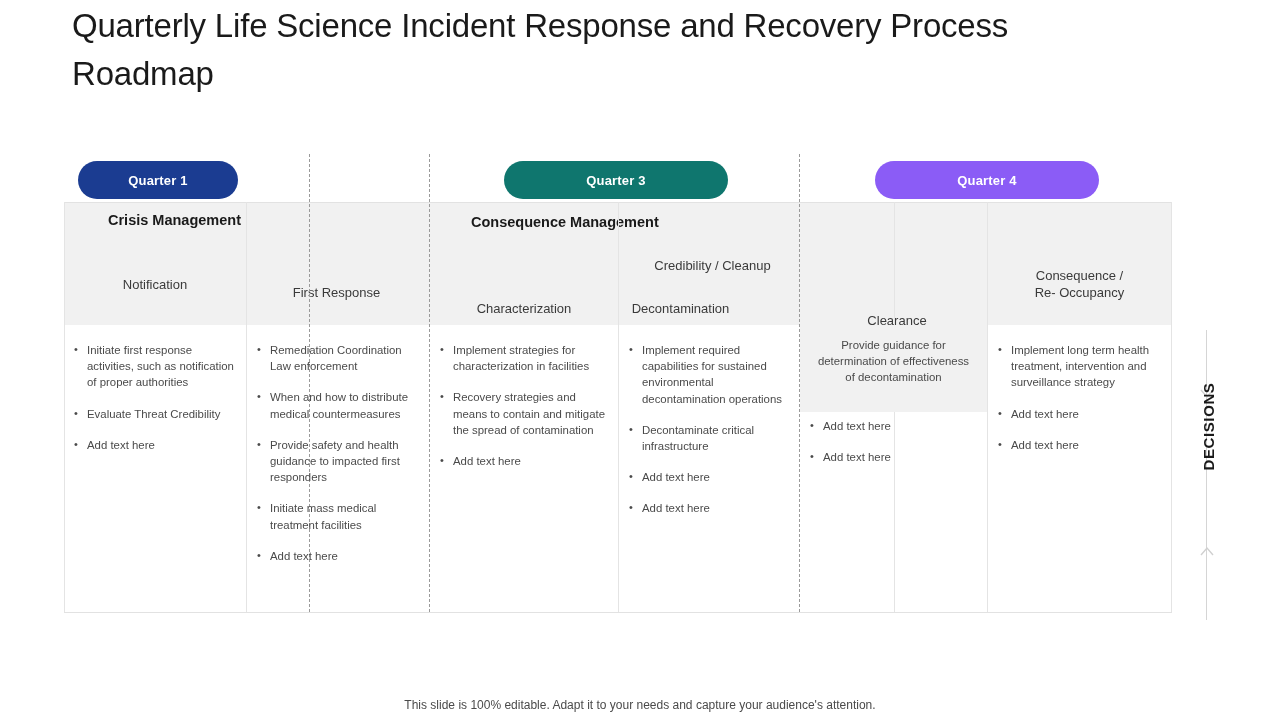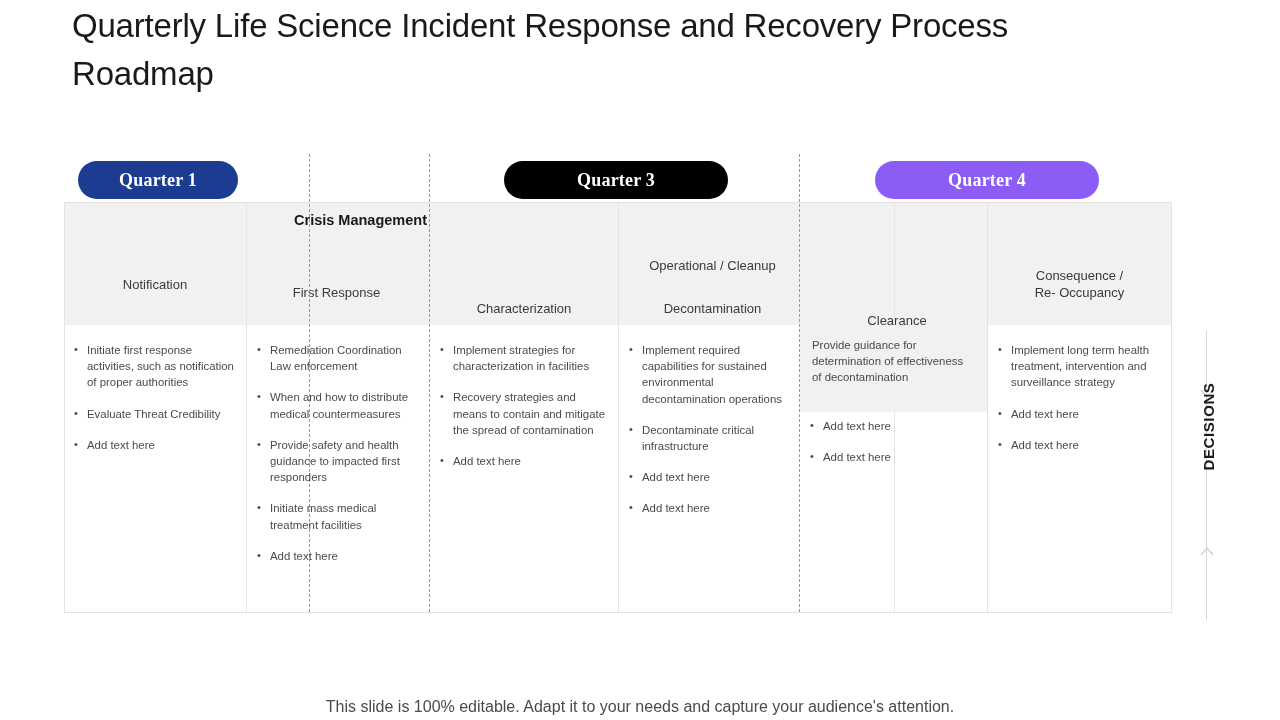--- a/index.html
+++ b/index.html
@@ -36,27 +36,26 @@
     top: 161px;
     width: 1108px;
     height: 40px;
   }
   .pill {
     position: absolute;
     top: 0;
     height: 38px;
     border-radius: 19px;
     color: #ffffff;
-    font-size: 18px;
+    font-size: 13px;
     font-weight: bold;
     display: flex;
     align-items: center;
     justify-content: center;
     letter-spacing: 0.2px;
-    font-family: Liberation Serif, serif;
   }
 
   
   .board {
     position: absolute;
     left: 64px;
     top: 202px;
     width: 1108px;
     height: 410px;
   }
@@ -78,22 +77,23 @@
     background: #ffffff;
     border-bottom: 1px solid #e2e2e2;
   }
 
   
   .group-title {
     position: absolute;
     font-size: 14.5px;
     font-weight: bold;
     color: #1a1a1a;
-    text-align: right;
+    text-align: left;
     white-space: nowrap;
+    padding-left: 44px;
   }
 
   
   .phase-label {
     position: absolute;
     font-size: 13px;
     color: #3a3a3a;
     text-align: center;
     line-height: 1.3;
   }
@@ -143,20 +143,21 @@
     color: #4a4a4a;
   }
   .bullet .txt {
     flex: 1 1 auto;
   }
   .plain-block {
     font-size: 11.4px;
     line-height: 1.42;
     color: #4a4a4a;
     margin-bottom: 15px;
+    text-align: center;
   }
   
   .callout {
     position: absolute;
     left: 0;
     top: 123px;
     width: 100%;
     height: 87px;
     background: #f1f1f1;
     box-sizing: border-box;
@@ -200,47 +201,48 @@
     color: #1a1a1a;
   }
 
   
   .footer-note {
     position: absolute;
     left: 0;
     top: 698px;
     width: 1280px;
     text-align: center;
-    font-size: 16px;
+    font-size: 12px;
     color: #4a4a4a;
   }
 </style>
 </head>
 <body>
 
 <div class="slide-title">Quarterly Life Science Incident Response and Recovery Process Roadmap</div>
 
 <div class="pills-row">
   <div class="pill" style="left: 14px; width: 160px; background: rgb(27, 60, 145);">Quarter 1</div>
-  <div class="pill" style="left: 440px; width: 224px; background: #000000;">Quarter 3</div>
+  <div class="pill" style="left: 440px; width: 224px; background: #0f766e;">Quarter 3</div>
   <div class="pill" style="left: 811px; width: 224px; background: #8b5cf6;">Quarter 4</div>
 </div>
 
 <div class="board">
 
   <div class="header-band"></div>
   <div class="body-band"></div>
 
   <div class="group-title" style="left:0px;top:10px;width:363px;">Crisis Management</div>
+  <div class="group-title" style="left:363px;top:12px;width:745px;">Consequence Management</div>
 
   <div class="phase-label" style="left:0px;top:75px;width:182px;">Notification</div>
   <div class="phase-label" style="left:182px;top:75px;width:181px;margin-top:8px;">First Response</div>
   <div class="phase-label" style="left:366px;top:99px;width:188px;">Characterization</div>
-  <div class="phase-label" style="left:554px;top:56px;width:189px;">Operational / Cleanup</div>
-  <div class="phase-label" style="left:554px;top:99px;width:189px;">Decontamination</div>
+  <div class="phase-label" style="left:554px;top:56px;width:189px;">Credibility / Cleanup</div>
+  <div class="phase-label" style="left:522px;top:99px;width:189px;">Decontamination</div>
   <div class="phase-label" style="left:743px;top:111px;width:180px;">Clearance</div>
   <div class="phase-label" style="left:923px;top:66px;width:185px;white-space:pre-line;">Consequence /
 Re- Occupancy</div>
 
   <div class="frame-edge" style="left:0px;"></div>
   <div class="sep-solid" style="left:182px;"></div>
   <div class="sep-dashed" style="left:245px;"></div>
   <div class="sep-dashed" style="left:365px;"></div>
   <div class="sep-solid" style="left:554px;"></div>
   <div class="sep-dashed" style="left:735px;"></div>

